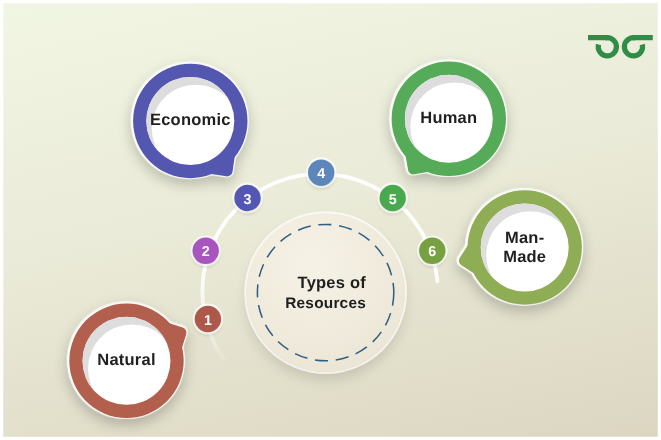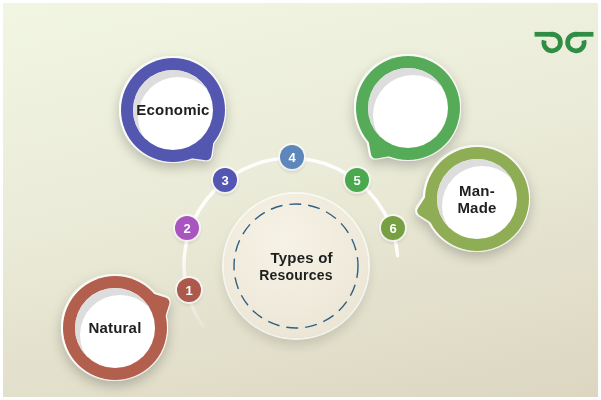--- a/index.html
+++ b/index.html
@@ -53,21 +53,21 @@
     position:absolute; inset:12px; display:flex; align-items:center; justify-content:center;
     text-align:center; font-size:15px; font-weight:700; color:#1f1f1f;
     line-height:1.15; white-space:pre-line; letter-spacing:.2px;
   }
 
   .b-natural    { left:63px;  top:276px; }
   .b-technology { left:58px;  top:160px; }
   .b-capital    { left:121px; top:58px;  }
   .b-economic   { left:242px; top:17px;  }
   .b-human      { left:356px; top:56px;  }
-  .b-manmade    { left:425px; top:147px; }
+  .b-manmade    { left:425px; top:173px; }
 
   .t-natural    { left:74px; top:18px; transform:rotate(-72.5deg); }
   .t-technology { left:78px; top:45px; transform:rotate(-34deg);   }
   .t-capital    { left:62px; top:71px; transform:rotate(8.4deg);   }
   .t-economic   { left:36px; top:79px; transform:rotate(46.3deg);  }
   .t-human      { left:13px; top:71px; transform:rotate(79.9deg);  }
   .t-manmade    { left:-4px; top:46px; transform:rotate(123deg);   }
 
   
   .badge {
@@ -124,20 +124,21 @@
     <div class="ring"></div>
     <div class="inner"></div>
     <div class="bubble-label">Economic</div>
   </div>
 
 
   <div class="bubble b-human" style="--c: #55ab57;">
     <div class="tail t-human"></div>
     <div class="ring"></div>
     <div class="inner"></div>
+    <div class="bubble-label">Human</div>
   </div>
 
   <div class="bubble b-manmade" style="--c: #8fad55;">
     <div class="tail t-manmade"></div>
     <div class="ring"></div>
     <div class="inner"></div>
     <div class="bubble-label">Man-
 Made</div>
   </div>
 

